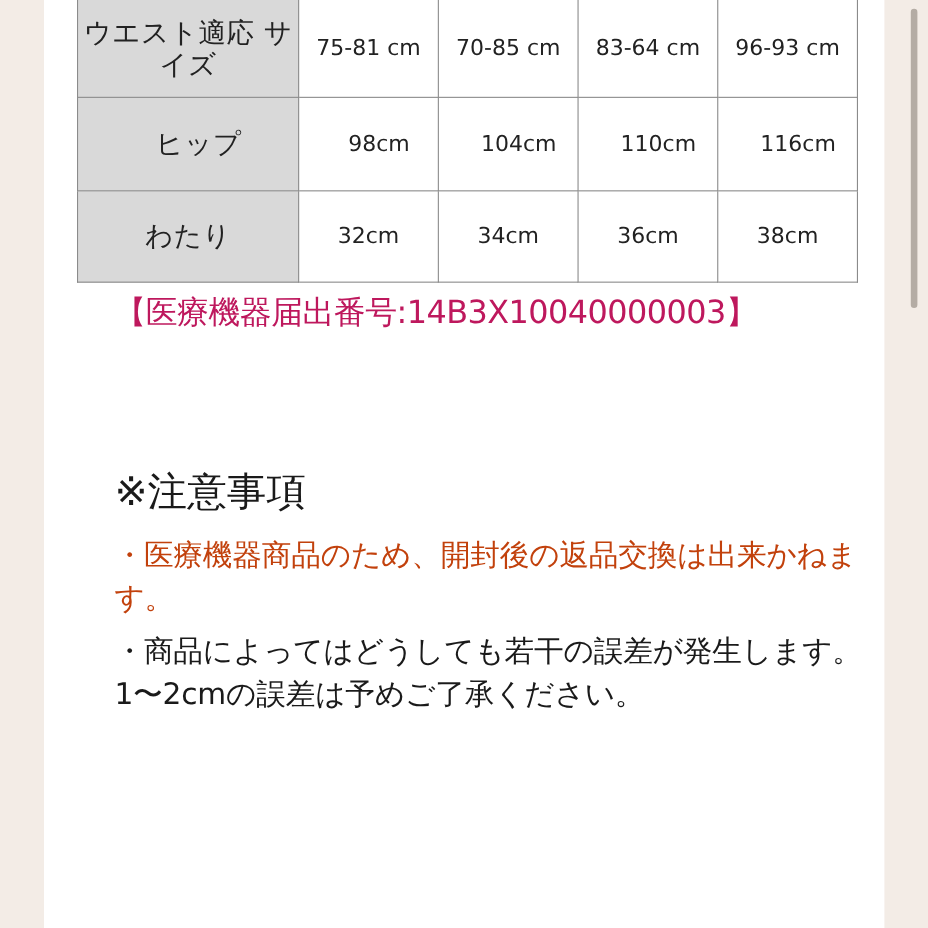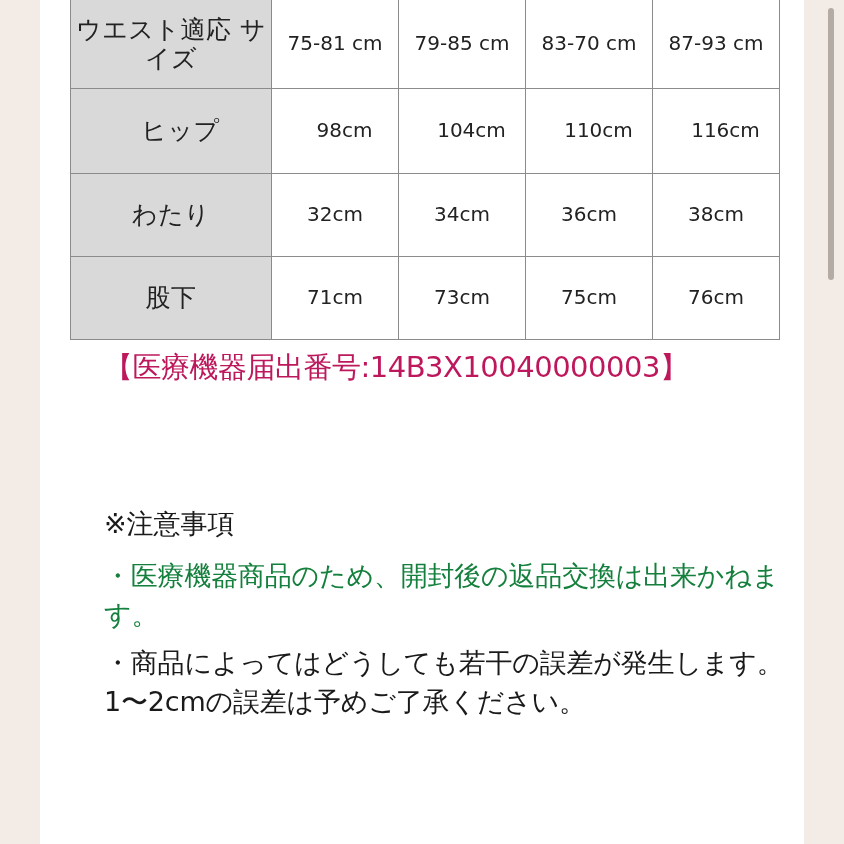--- a/index.html
+++ b/index.html
@@ -73,33 +73,33 @@
     margin-left: 34px;
     letter-spacing: -0.5px;
     white-space: nowrap;
   }
   .notes {
     margin-top: 118px;
     margin-left: 34px;
     width: 710px;
   }
   .notes-title {
-    font-size: 27px;
+    font-size: 36px;
     color: #1a1a1a;
     margin-bottom: 14px;
   }
   .note-line {
     font-size: 27px;
     color: #1a1a1a;
     line-height: 1.45;
     margin-bottom: 9px;
     letter-spacing: -0.2px;
   }
   .note-line.warn {
-    color: #15803d;
+    color: #c2410c;
   }
   .scrollbar-track {
     position: absolute;
     right: 5px;
     top: 0;
     width: 6px;
     height: 844px;
     background: transparent;
   }
   .scrollbar-thumb {
@@ -119,47 +119,40 @@
   <div class="sheet">
     <div class="content">
 
       <table class="size-table">
         <tbody>
           <tr class="r-1">
             <td class="head-cell">ウエスト適応
 サイズ</td>
             <td class="val-cell">75-81
 cm</td>
-            <td class="val-cell">79-85
+            <td class="val-cell">70-85
 cm</td>
-            <td class="val-cell">83-70
+            <td class="val-cell">83-64
 cm</td>
-            <td class="val-cell">87-93
+            <td class="val-cell">96-93
 cm</td>
           </tr>
           <tr class="r-3">
             <td class="head-cell">ヒップ</td>
             <td class="val-cell">98cm</td>
             <td class="val-cell">104cm</td>
             <td class="val-cell">110cm</td>
             <td class="val-cell">116cm</td>
           </tr>
           <tr class="r-4">
             <td class="head-cell">わたり</td>
             <td class="val-cell">32cm</td>
             <td class="val-cell">34cm</td>
             <td class="val-cell">36cm</td>
             <td class="val-cell">38cm</td>
-          </tr>
-          <tr class="r-6">
-            <td class="head-cell">股下</td>
-            <td class="val-cell">71cm</td>
-            <td class="val-cell">73cm</td>
-            <td class="val-cell">75cm</td>
-            <td class="val-cell">76cm</td>
           </tr>
         </tbody>
       </table>
 
       <div class="device-number">【医療機器届出番号:14B3X10040000003】</div>
 
       <div class="notes">
         <div class="notes-title">※注意事項</div>
         <div class="note-line warn">・医療機器商品のため、開封後の返品交換は出来かねます。</div>
         <div class="note-line">・商品によってはどうしても若干の誤差が発生します。1〜2cmの誤差は予めご了承ください。</div>

